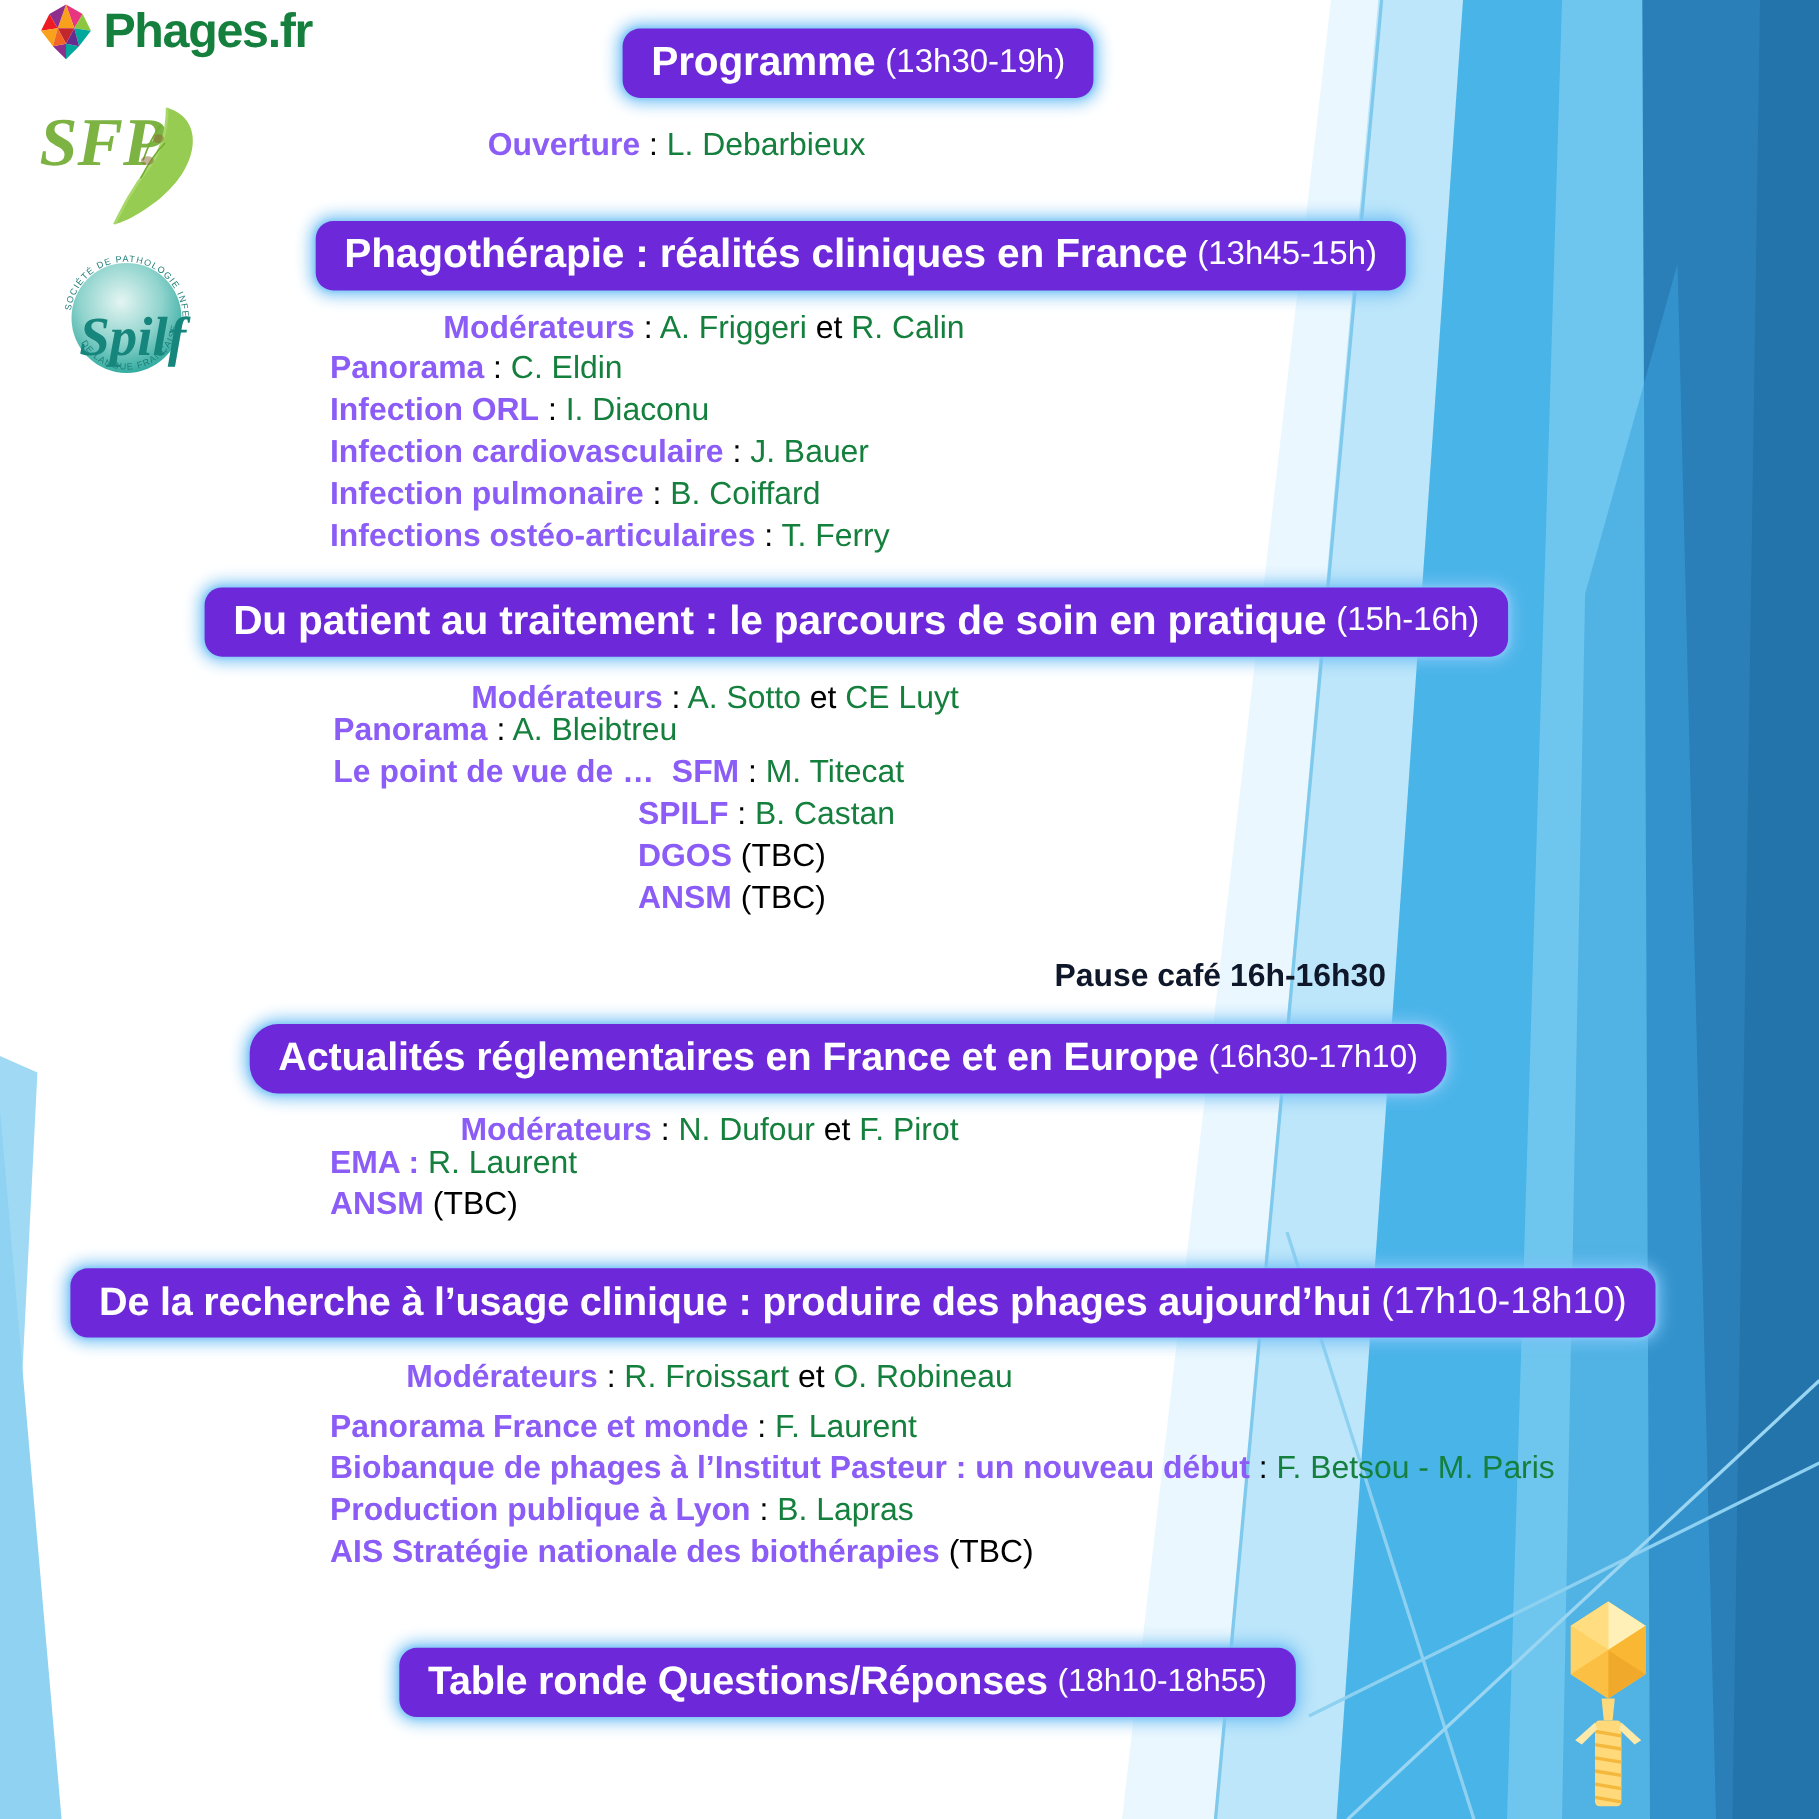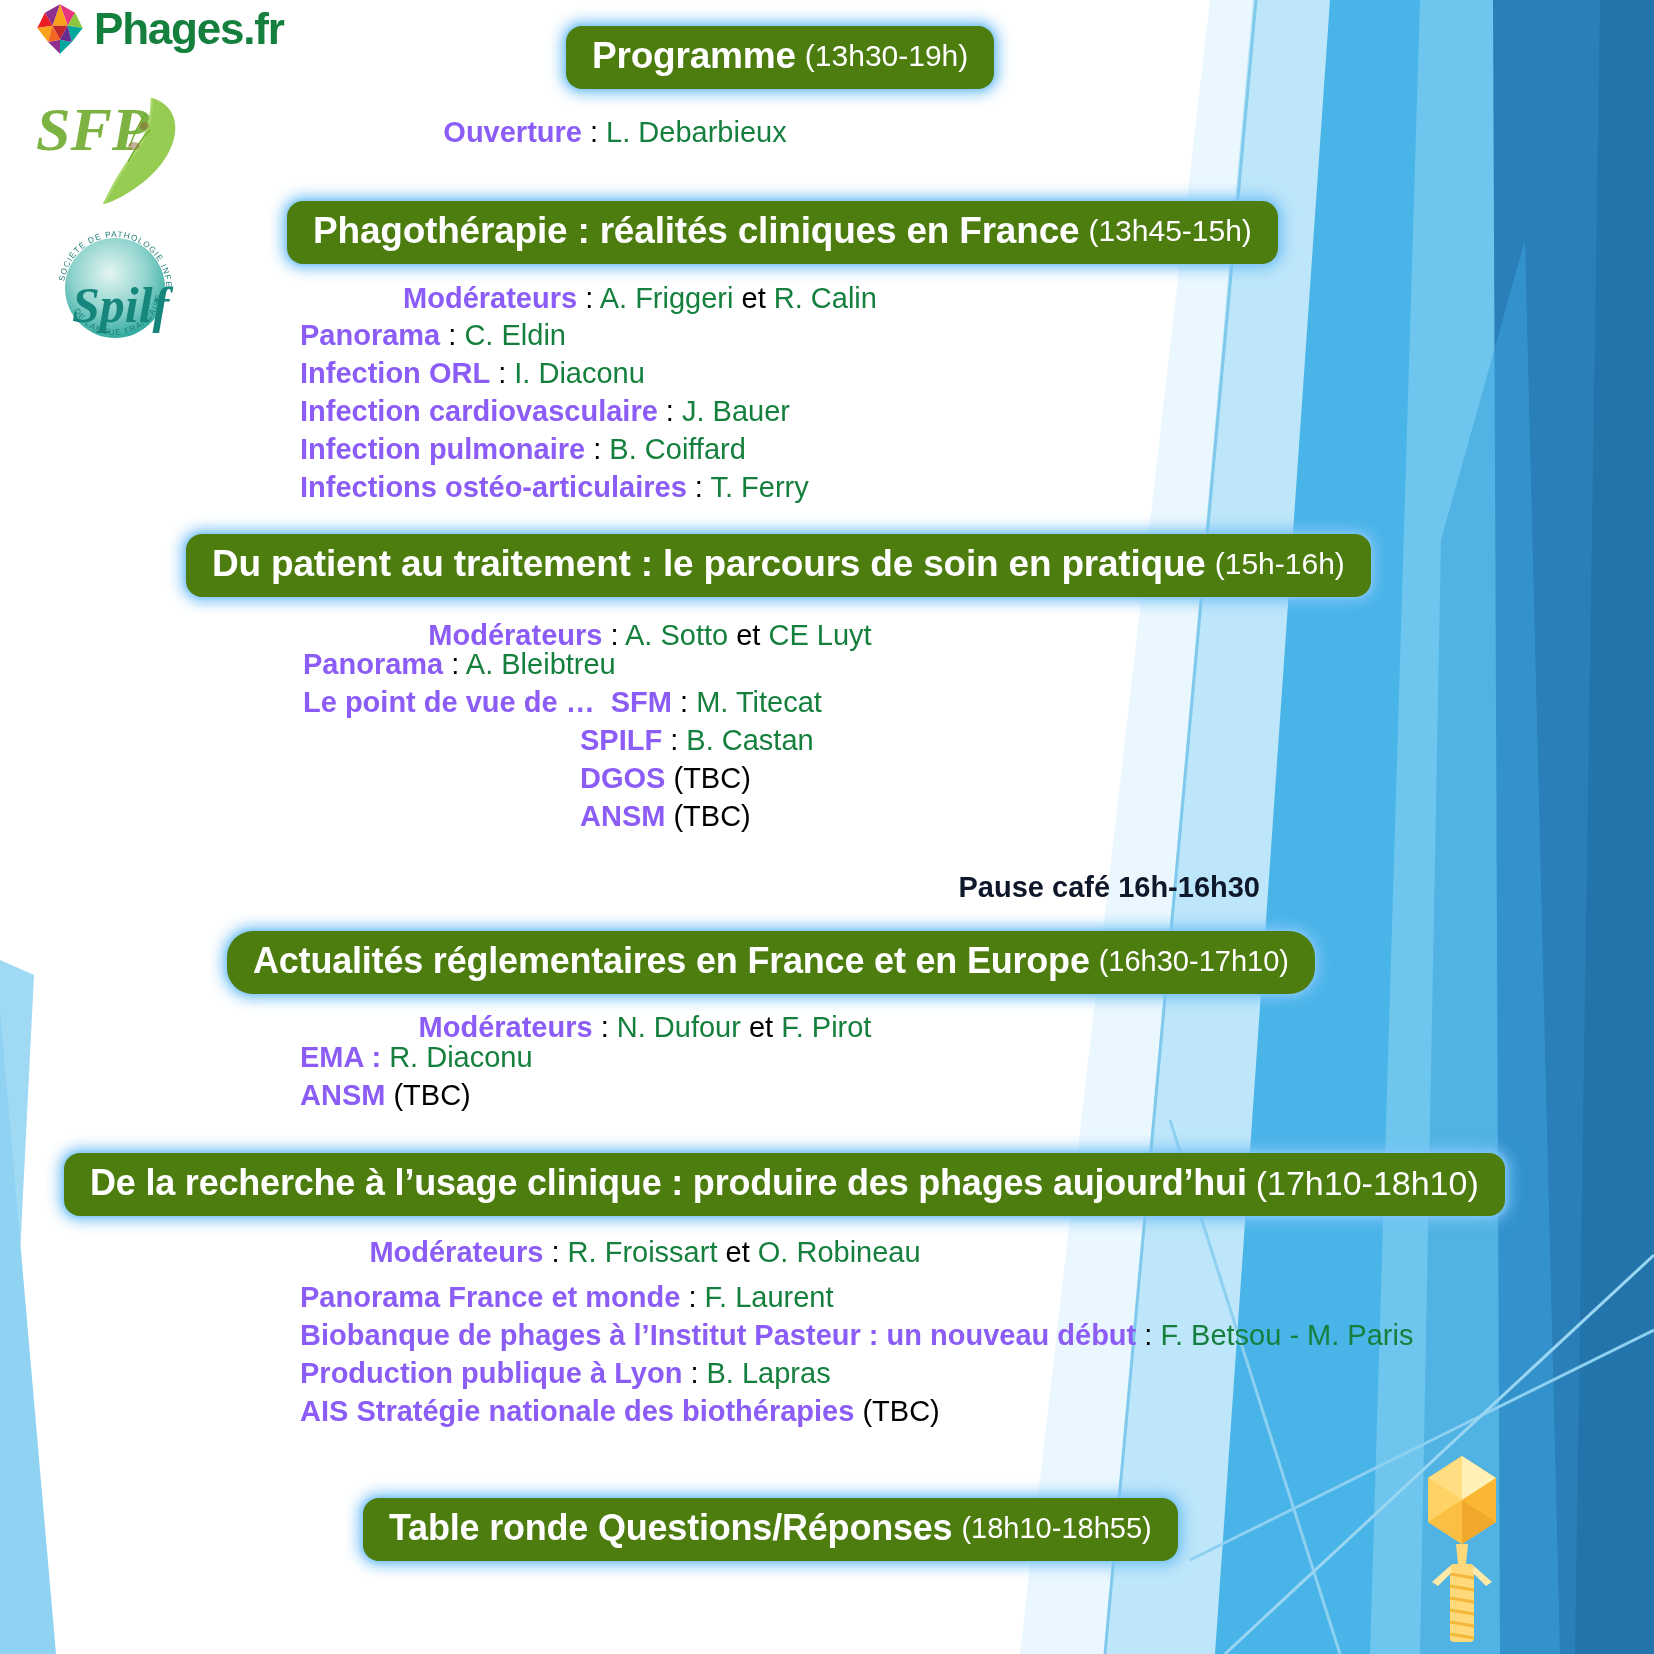--- a/index.html
+++ b/index.html
@@ -34,21 +34,21 @@
     font-family: "Liberation Sans", sans-serif;
     font-size: 44px; font-weight: 600; color: #15803d;
     letter-spacing: -1.2px; line-height: 1;
   }
   .logo-sfp { margin-top: 26px; margin-left: 16px; width: 170px; height: 120px; }
   .logo-spilf { margin-top: 18px; margin-left: 32px; width: 130px; height: 118px; }
 
   
   .banner {
     position: absolute; z-index: 3;
-    background: #4d7c0f;
+    background: #6d28d9;
     border-radius: 16px;
     color: #ffffff;
     display: flex; align-items: center; justify-content: center;
     padding: 9px 26px 12px 26px;
     box-shadow: 0 0 14px 5px rgba(120,195,245,0.95),
                 0 0 4px 1px rgba(150,210,250,0.9);
     white-space: nowrap;
   }
   .banner .ttl {
     font-weight: bold;
@@ -277,21 +277,21 @@
   </div>
 
   <div class="txt pause">Pause café 16h-16h30</div>
 
   <div class="txt s3-mods mods">
     <span class="lbl">Modérateurs</span><span class="plain"> : </span><span class="nm">N. Dufour</span><span class="plain"> et </span><span class="nm">F. Pirot</span>
   </div>
 
   <div class="txt s3-lines">
     <div class="line">
-      <span class="lbl">EMA :</span><span class="plain"> </span><span class="nm">R. Diaconu</span>
+      <span class="lbl">EMA :</span><span class="plain"> </span><span class="nm">R. Laurent</span>
     </div>
     <div class="line">
       <span class="lbl">ANSM</span><span class="plain"> </span><span class="plain">(TBC)</span>
     </div>
   </div>
 
   <div class="txt s4-mods mods">
     <span class="lbl">Modérateurs</span><span class="plain"> : </span><span class="nm">R. Froissart</span><span class="plain"> et </span><span class="nm">O. Robineau</span>
   </div>
 

